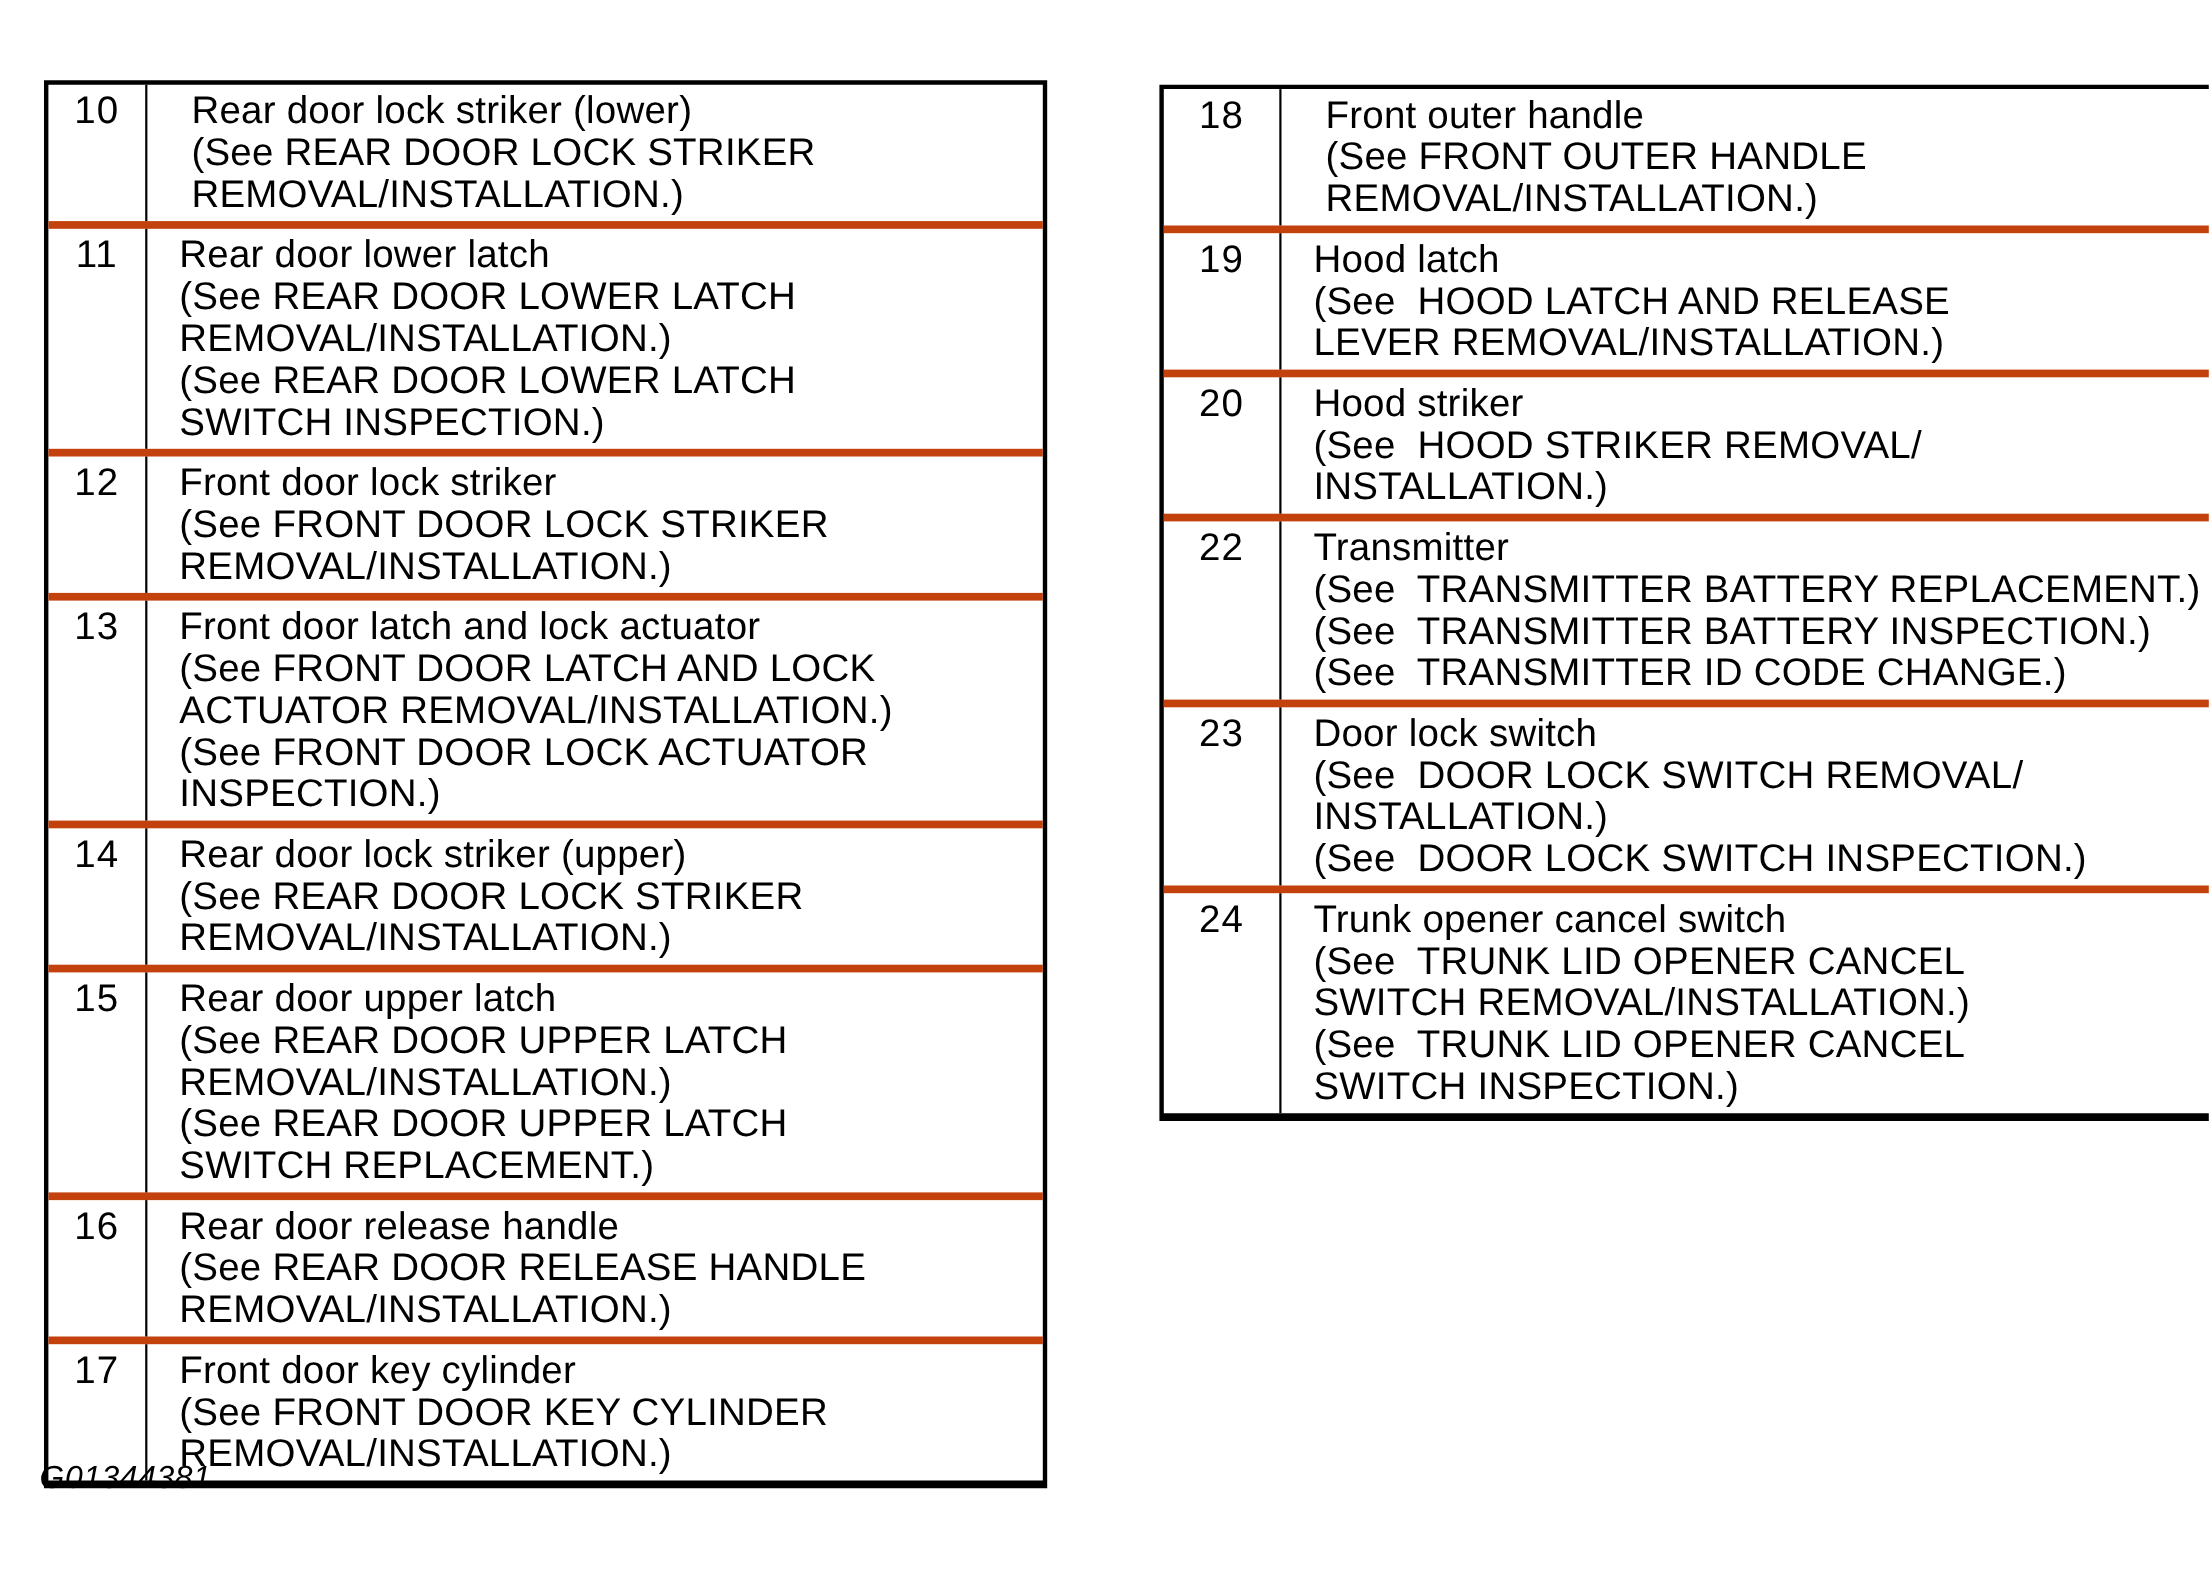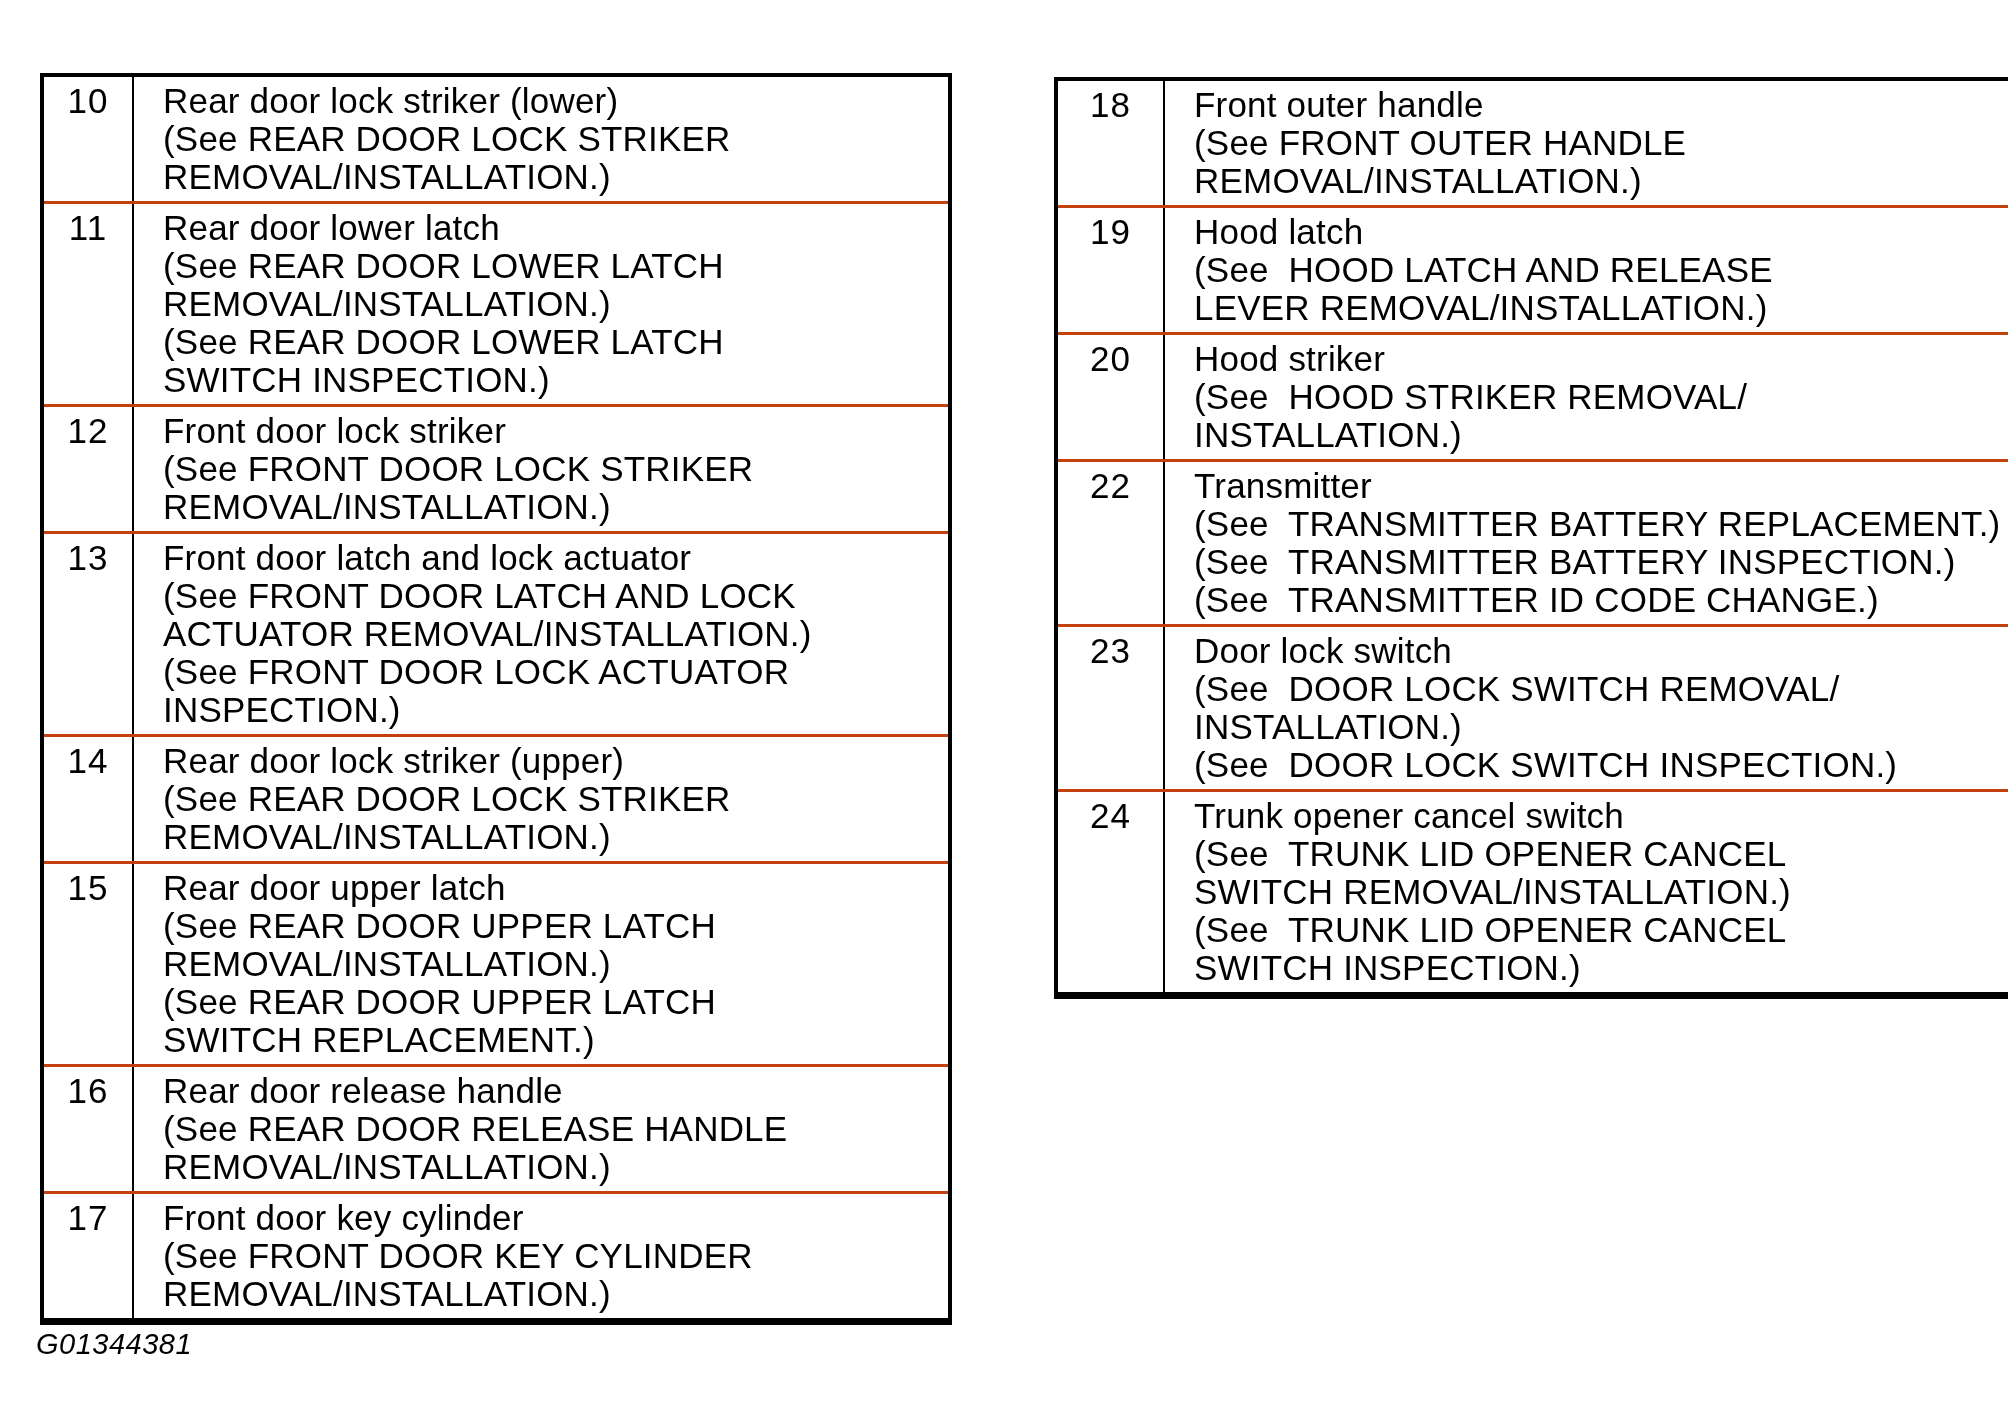--- a/index.html
+++ b/index.html
@@ -32,24 +32,25 @@
   }
   .parts-table.right {
     left: 1038px;
     top: 77px;
     width: 962px;
     margin-left: 16px;
   }
   .trow {
     display: flex;
     align-items: stretch;
-    border-top: 3px solid #c2410c;
+    border-top: 7px solid #c2410c;
   }
   .trow:first-child {
     border-top: none;
+    gap: 11px;
   }
   .num-cell {
     flex: 0 0 auto;
     border-right: 2px solid #000000;
     text-align: center;
     font-size: 35px;
     line-height: 38px;
     padding-top: 5px;
     letter-spacing: 1px;
   }

